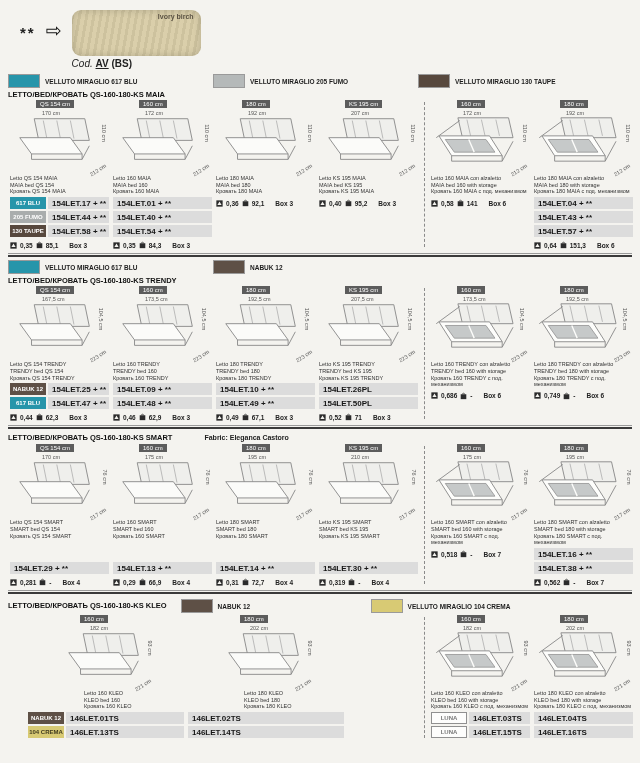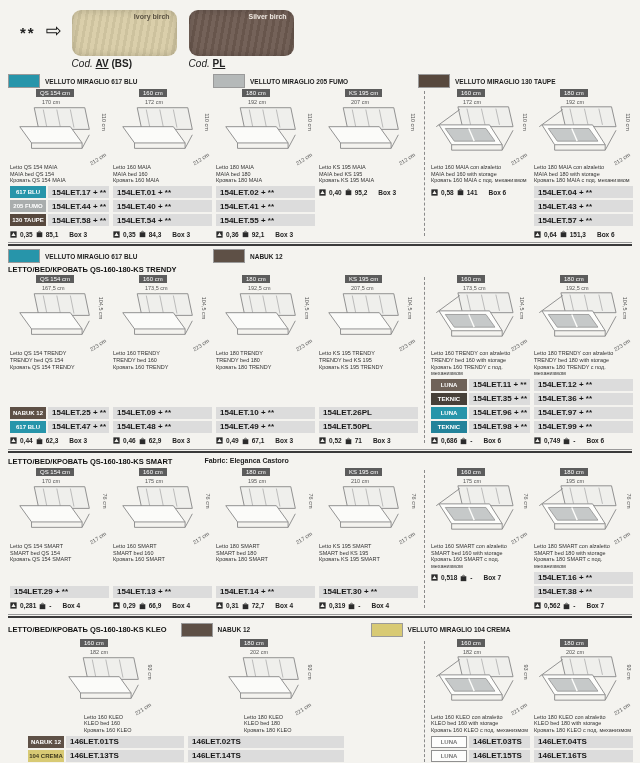--- a/index.html
+++ b/index.html
@@ -4,21 +4,21 @@
 <style>
   html,body{margin:0;padding:0;}
   body{width:640px;height:763px;background:#f4f3ef;font-family:"Liberation Sans",sans-serif;color:#222;overflow:hidden;}
   .page{position:relative;width:640px;height:763px;}
 
   
   .legend{display:flex;align-items:flex-start;gap:10px;padding:10px 0 2px 20px;}
   .stars{font-weight:bold;font-size:15px;letter-spacing:2px;margin-top:14px;}
   .arrow{font-size:19px;margin-top:9px;color:#111;}
   .wood-swatches{display:flex;gap:12px;}
-  .wood-swatch{width:105px;}
+  .wood-swatch{width:129px;}
   .wood-rect{height:46px;border-radius:9px;position:relative;box-shadow:inset 0 0 8px rgba(0,0,0,.18);background-image:repeating-linear-gradient(100deg,rgba(0,0,0,.05) 0 3px,rgba(255,255,255,.05) 3px 7px);}
   .wood-name{position:absolute;top:3px;right:7px;font-size:7px;font-weight:bold;}
   .wood-caption{font-size:10px;margin-top:2px;}
   .wood-caption i{font-style:italic;}
   .wood-caption b u{text-decoration:underline;}
 
   
   .section{margin:2px 8px 0;}
   .swatch-row{display:flex;margin:3px 0 1px;}
   .swatch-item{display:flex;align-items:center;gap:5px;width:205px;}
@@ -72,45 +72,40 @@
   <header class="legend">
     <span class="stars">**</span>
     <span class="arrow">⇨</span>
     <div class="wood-swatches" id="wood-swatches">
         <div class="wood-swatch">
           <div class="wood-rect" style="background-color: rgb(216, 204, 166);">
             <div class="wood-name" style="color: rgb(90, 82, 67);">Ivory birch</div>
           </div>
           <div class="wood-caption"><i>Cod. </i><b><u>AV</u></b><b> (BS)</b></div>
         </div>
-        <div class="wood-swatch">
-          <div class="wood-rect" style="background-color: rgb(109, 90, 80);">
-            <div class="wood-name" style="color: rgb(239, 233, 226);">Silver birch</div>
-          </div>
-          <div class="wood-caption"><i>Cod. </i><b><u>PL</u></b></div>
-        </div>
       </div>
   </header>
 
   <main id="sections">
       <section class="section sec-maia">
         <div class="swatch-row">
           <div class="swatch-item">
             <span class="swatch-rect" style="background: rgb(39, 149, 170);"></span>
             <span class="swatch-label">VELLUTO MIRAGLIO 617 BLU</span>
           </div>
           <div class="swatch-item">
             <span class="swatch-rect" style="background: rgb(181, 185, 185);"></span>
             <span class="swatch-label">VELLUTO MIRAGLIO 205 FUMO</span>
           </div>
           <div class="swatch-item">
             <span class="swatch-rect" style="background: rgb(87, 72, 61);"></span>
             <span class="swatch-label">VELLUTO MIRAGLIO 130 TAUPE</span>
           </div>
         </div>
+        <div class="sec-title">LETTO/BED/КРОВАТЬ QS-160-180-KS MAIA</div>
         <div class="cols">
           <div class="group left">
             <div class="col">
               <div class="size-tag">QS 154 cm</div>
               <div class="figure">
                 <svg class="bed-svg" viewBox="0 0 92 62">
                   <polygon points="23,3 79,3 84,27 28,27" fill="#efefec" stroke="#878787" stroke-width="1"></polygon>
                   <line x1="33" y1="5" x2="37" y2="25" stroke="#b5b5b5"></line>
                   <line x1="48" y1="5" x2="52" y2="25" stroke="#b5b5b5"></line>
                   <line x1="63" y1="5" x2="67" y2="25" stroke="#b5b5b5"></line>
@@ -214,31 +209,20 @@
                   <line x1="76" y1="48" x2="84" y2="33" stroke="#878787"></line>
                 </svg>
                 <div class="dim dim-w">192 cm</div>
                 <div class="dim dim-h">110 cm</div>
                 <div class="dim dim-d">212 cm</div>
               </div>
               <div class="desc">
                 <div class="desc-line">Letto 180 MAIA</div>
                 <div class="desc-line">MAIA bed 180</div>
                 <div class="desc-line">Кровать 180 MAIA</div>
-              </div>
-              <div class="rows-block">
-                <div class="code-row">
-                  <div class="code-band">154LET.02 + **</div>
-                </div>
-                <div class="code-row">
-                  <div class="code-band">154LET.41 + **</div>
-                </div>
-                <div class="code-row">
-                  <div class="code-band">154LET.55 + **</div>
-                </div>
               </div>
               <div class="stats">
                 <svg class="sicon" width="7" height="7" viewBox="0 0 10 10">
                   <rect x="0.5" y="0.5" width="9" height="9" fill="#2b2b2b"></rect>
                   <path d="M2 7 L5 2 L8 7 Z" fill="#f4f3ef"></path>
                 </svg>
                 <span class="stat-val">0,36</span>
                 <svg class="sicon" width="7" height="8" viewBox="0 0 10 11">
                   <path d="M3.5 3 a1.5 1.5 0 1 1 3 0" fill="none" stroke="#2b2b2b"></path>
                   <rect x="1" y="3" width="8" height="7" fill="#2b2b2b"></rect>
@@ -584,38 +568,20 @@
                 </svg>
                 <div class="dim dim-w">173,5 cm</div>
                 <div class="dim dim-h">104,5 cm</div>
                 <div class="dim dim-d">223 cm</div>
               </div>
               <div class="desc">
                 <div class="desc-line">Letto 160 TRENDY con alzaletto</div>
                 <div class="desc-line">TRENDY bed 160 with storage</div>
                 <div class="desc-line">Кровать 160 TRENDY с под. механизмом</div>
               </div>
-              <div class="rows-block">
-                <div class="code-row">
-                  <div class="code-label" style="background: rgb(111, 98, 88); color: rgb(255, 255, 255); border-color: rgb(111, 98, 88);">LUNA</div>
-                  <div class="code-band">154LET.11 + **</div>
-                </div>
-                <div class="code-row">
-                  <div class="code-label" style="background: rgb(71, 64, 56); color: rgb(255, 255, 255); border-color: rgb(71, 64, 56);">TEKNIC</div>
-                  <div class="code-band">154LET.35 + **</div>
-                </div>
-                <div class="code-row">
-                  <div class="code-label" style="background: rgb(39, 149, 170); color: rgb(255, 255, 255); border-color: rgb(39, 149, 170);">LUNA</div>
-                  <div class="code-band">154LET.96 + **</div>
-                </div>
-                <div class="code-row">
-                  <div class="code-label" style="background: rgb(35, 131, 154); color: rgb(255, 255, 255); border-color: rgb(35, 131, 154);">TEKNIC</div>
-                  <div class="code-band">154LET.98 + **</div>
-                </div>
-              </div>
               <div class="stats">
                 <svg class="sicon" width="7" height="7" viewBox="0 0 10 10">
                   <rect x="0.5" y="0.5" width="9" height="9" fill="#2b2b2b"></rect>
                   <path d="M2 7 L5 2 L8 7 Z" fill="#f4f3ef"></path>
                 </svg>
                 <span class="stat-val">0,686</span>
                 <svg class="sicon" width="7" height="8" viewBox="0 0 10 11">
                   <path d="M3.5 3 a1.5 1.5 0 1 1 3 0" fill="none" stroke="#2b2b2b"></path>
                   <rect x="1" y="3" width="8" height="7" fill="#2b2b2b"></rect>
                 </svg>
@@ -640,34 +606,20 @@
                 </svg>
                 <div class="dim dim-w">192,5 cm</div>
                 <div class="dim dim-h">104,5 cm</div>
                 <div class="dim dim-d">223 cm</div>
               </div>
               <div class="desc">
                 <div class="desc-line">Letto 180 TRENDY con alzaletto</div>
                 <div class="desc-line">TRENDY bed 180 with storage</div>
                 <div class="desc-line">Кровать 180 TRENDY с под. механизмом</div>
               </div>
-              <div class="rows-block">
-                <div class="code-row">
-                  <div class="code-band">154LET.12 + **</div>
-                </div>
-                <div class="code-row">
-                  <div class="code-band">154LET.36 + **</div>
-                </div>
-                <div class="code-row">
-                  <div class="code-band">154LET.97 + **</div>
-                </div>
-                <div class="code-row">
-                  <div class="code-band">154LET.99 + **</div>
-                </div>
-              </div>
               <div class="stats">
                 <svg class="sicon" width="7" height="7" viewBox="0 0 10 10">
                   <rect x="0.5" y="0.5" width="9" height="9" fill="#2b2b2b"></rect>
                   <path d="M2 7 L5 2 L8 7 Z" fill="#f4f3ef"></path>
                 </svg>
                 <span class="stat-val">0,749</span>
                 <svg class="sicon" width="7" height="8" viewBox="0 0 10 11">
                   <path d="M3.5 3 a1.5 1.5 0 1 1 3 0" fill="none" stroke="#2b2b2b"></path>
                   <rect x="1" y="3" width="8" height="7" fill="#2b2b2b"></rect>
                 </svg>

